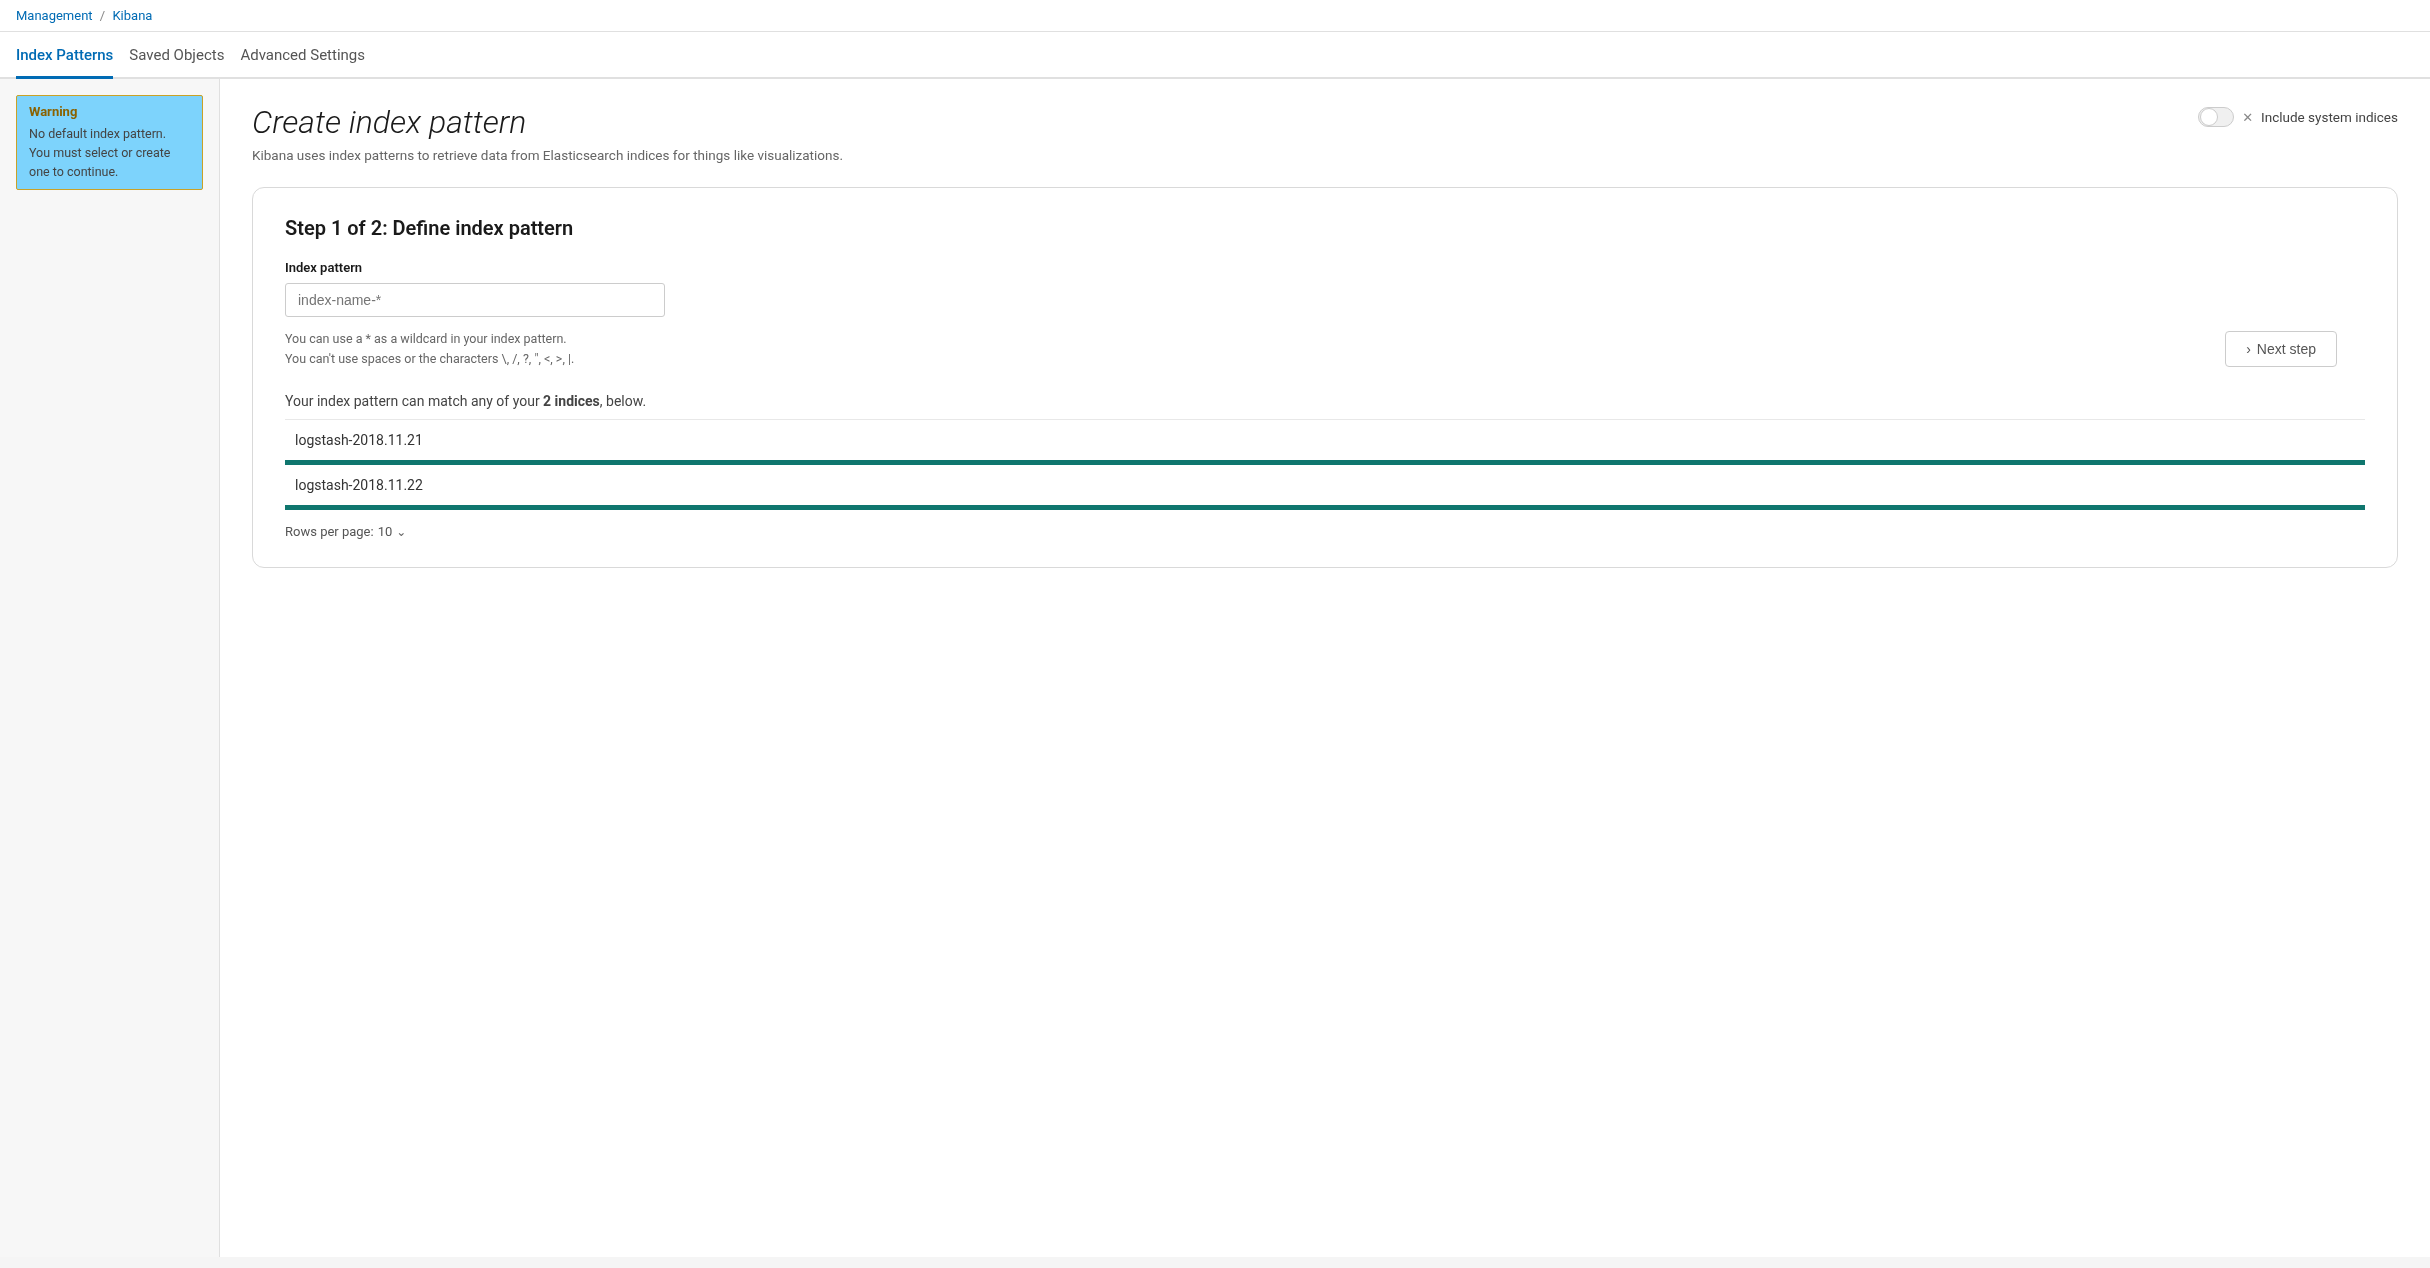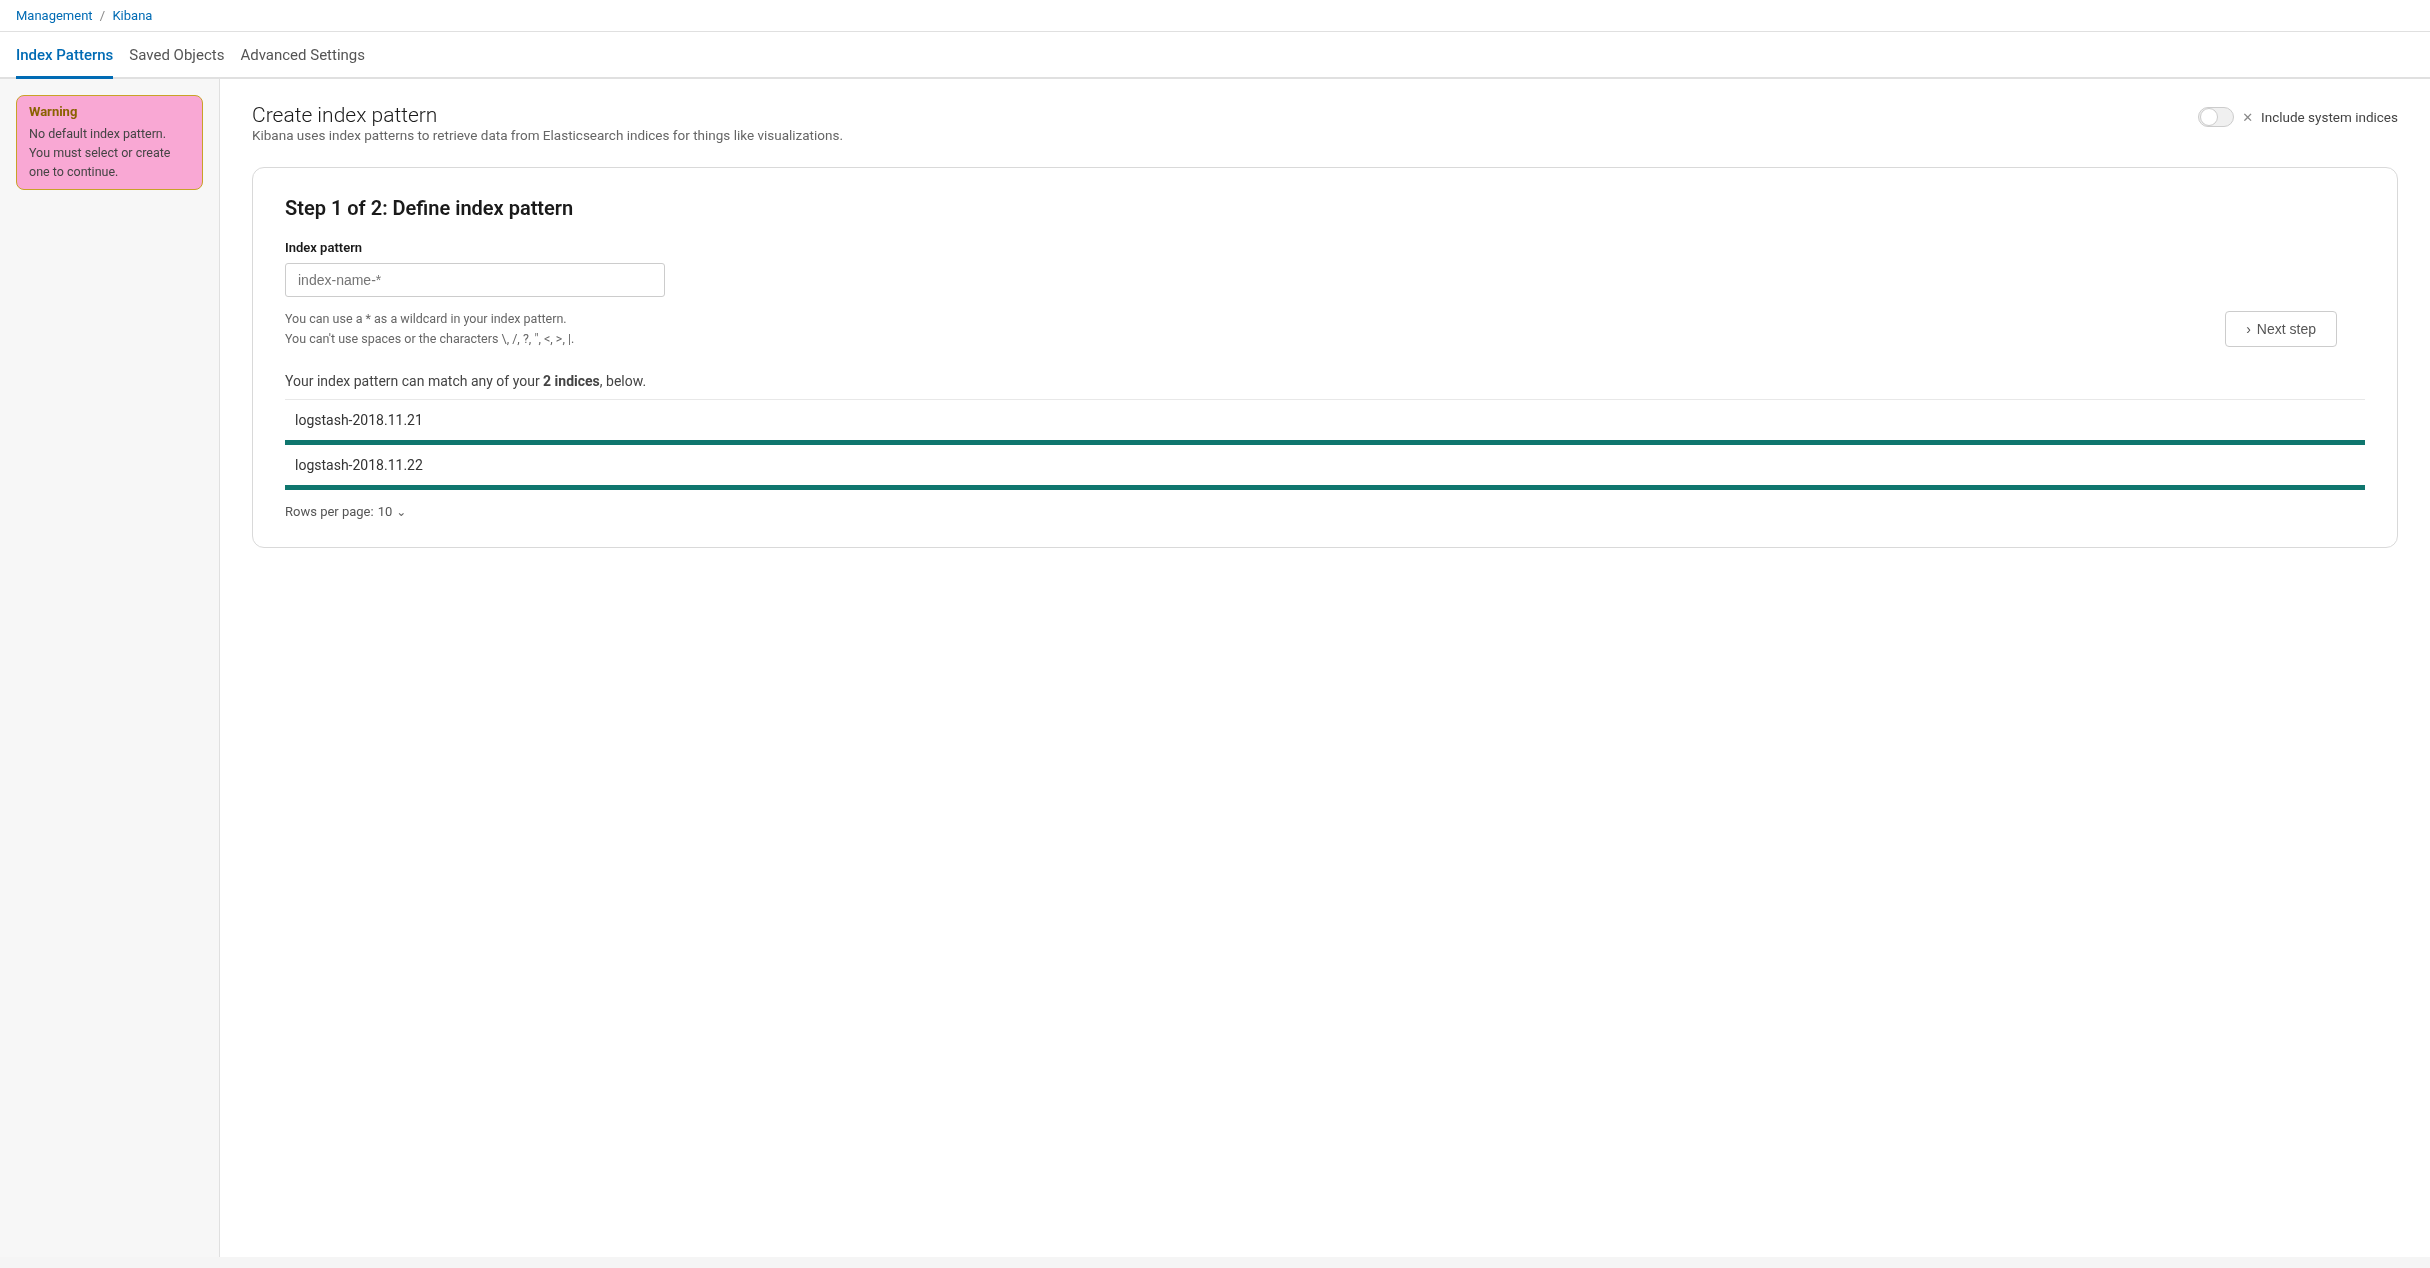--- a/index.html
+++ b/index.html
@@ -54,48 +54,49 @@
     }
 
     .sidebar {
       width: 220px;
       background: #f7f7f7;
       border-right: 1px solid #e0e0e0;
       padding: 16px;
     }
 
     .warning-box {
-      background: #f9a8d4;
+      background: #7dd3fc;
       border: 1px solid #c9a227;
       padding: 8px 12px;
-      border-radius: 8px;
+      border-radius: 2px;
     }
     .warning-title {
       font-weight: 700;
       color: #8a6200;
       font-size: 13px;
       margin-bottom: 6px;
     }
     .warning-text {
       font-size: 12.5px;
       color: #444;
       line-height: 1.5;
     }
 
     .content-area {
       flex: 1;
       padding: 24px 32px;
       background: #fff;
     }
 
     .page-title {
-      font-size: 21px;
+      font-size: 32px;
       font-weight: 300;
       color: #1a1a1a;
-      margin-bottom: 0;
+      margin-bottom: 6px;
+      font-style: italic;
     }
     .page-subtitle {
       font-size: 13.5px;
       color: #666;
       margin-bottom: 24px;
     }
     .toggle-circle {
       width: 36px;
       height: 20px;
       border-radius: 10px;

